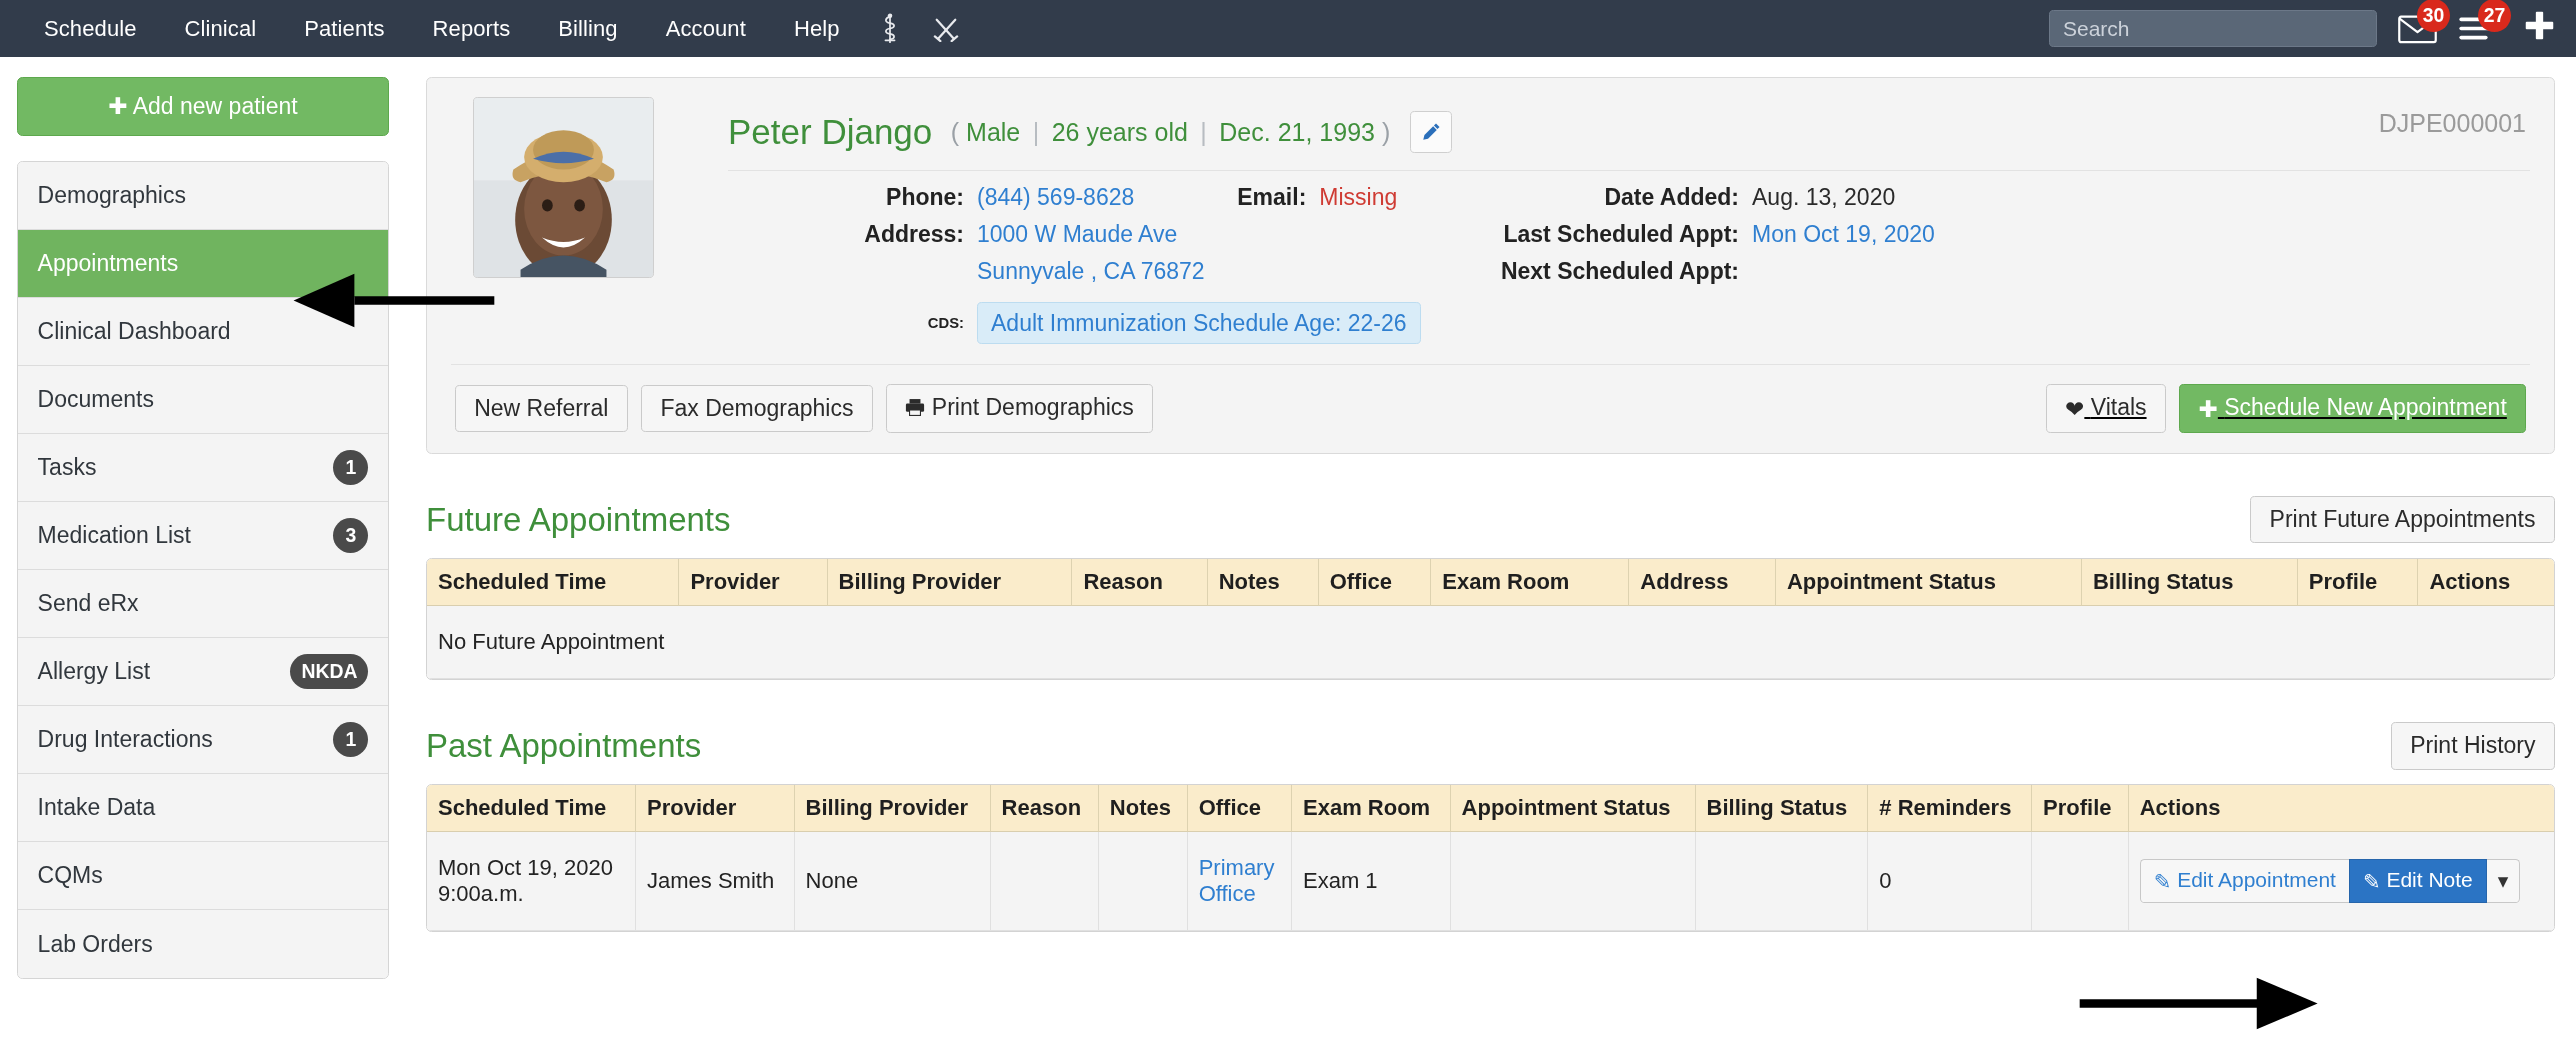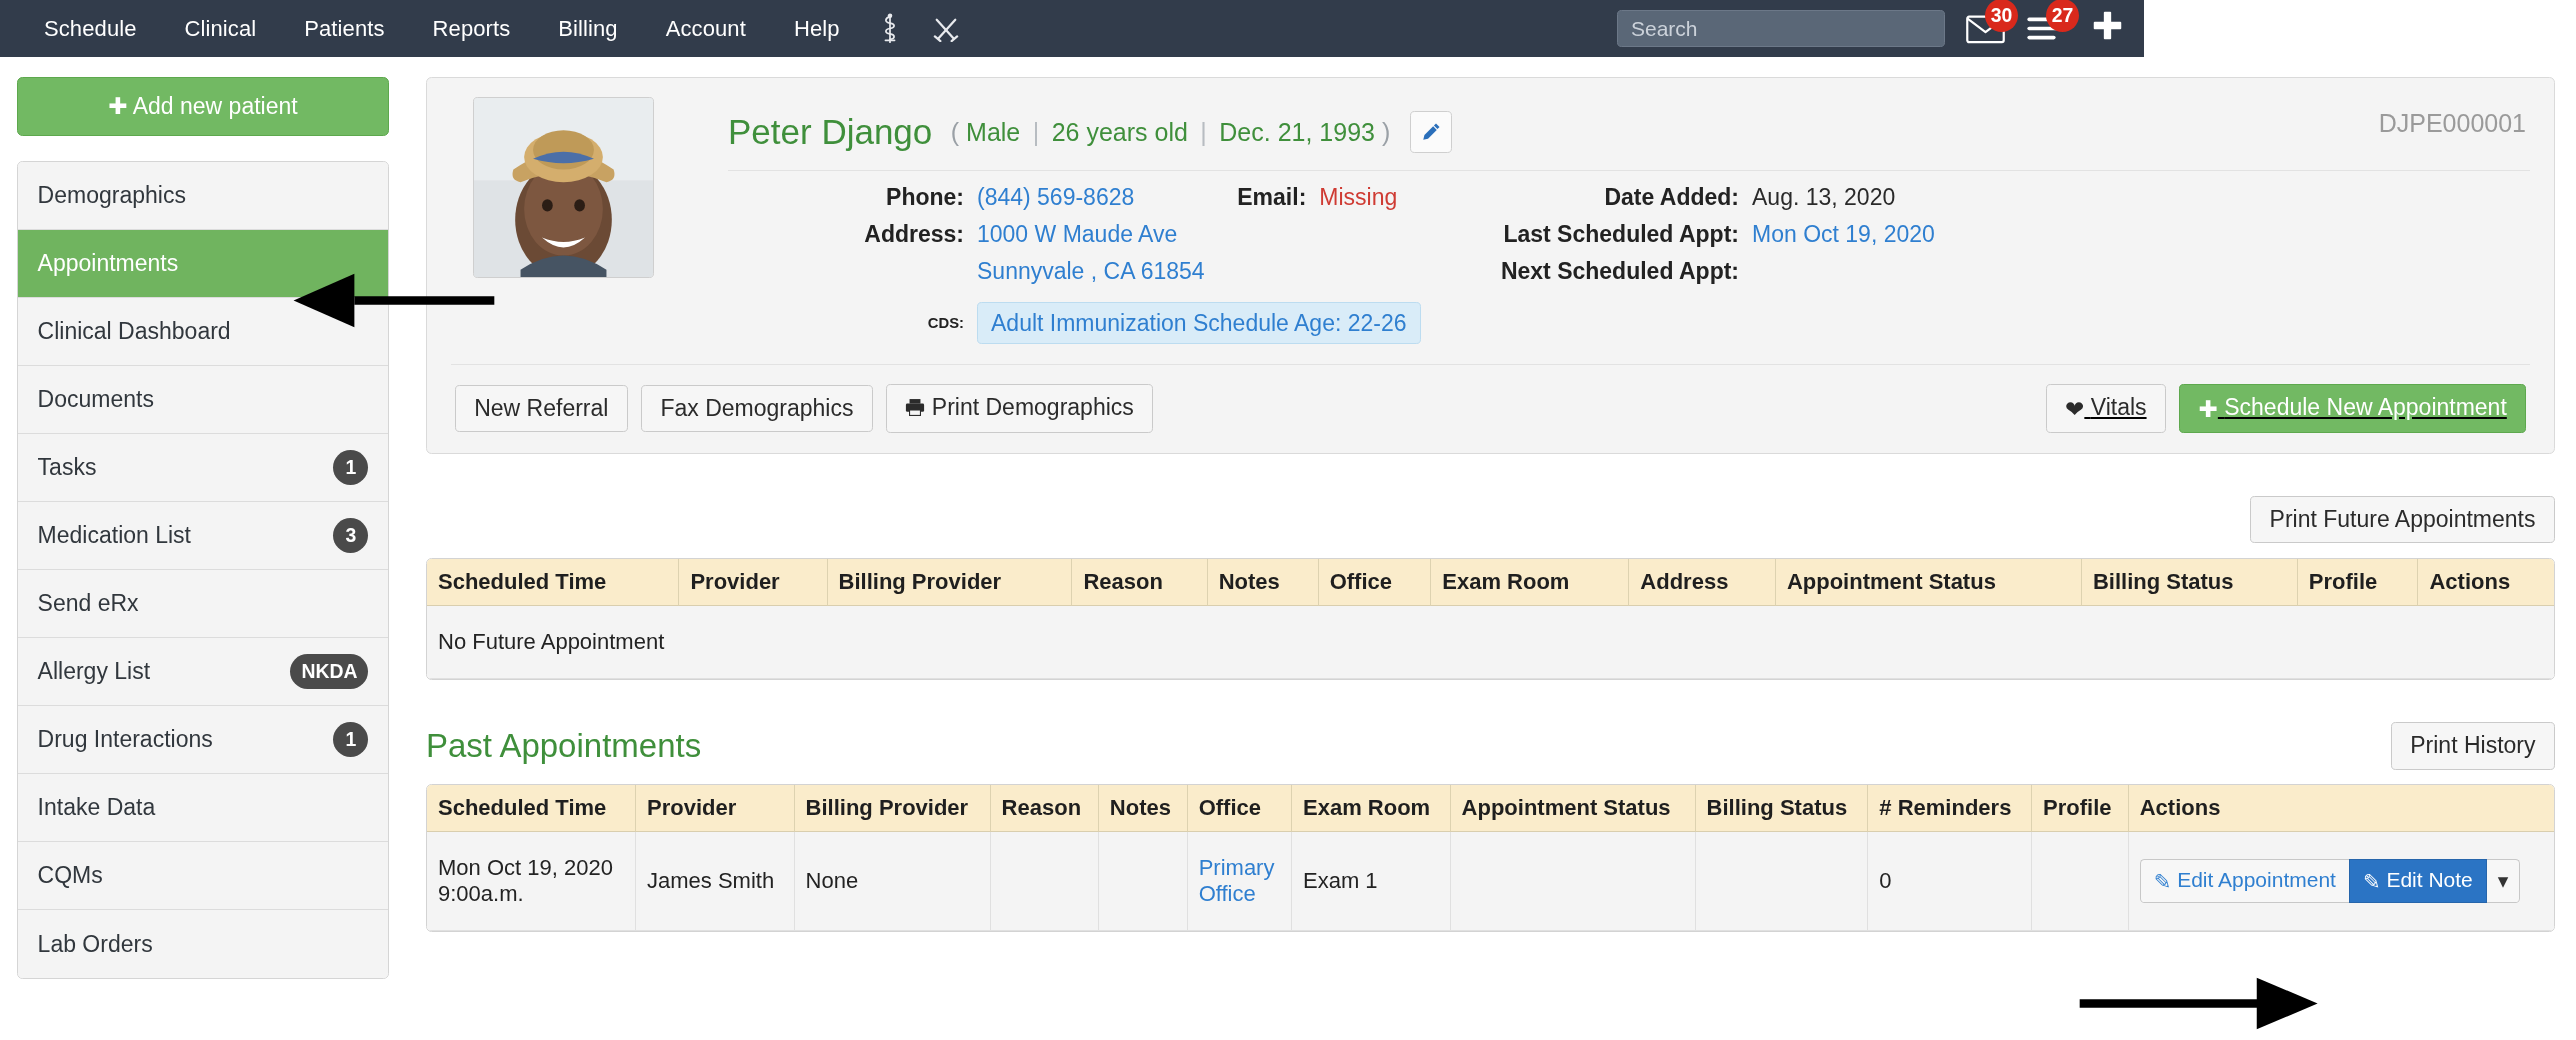--- a/index.html
+++ b/index.html
@@ -7,21 +7,21 @@
     margin: 0; padding: 0;
     width: 2576px; height: 1041px;
     background: #ffffff;
     font-family: "Liberation Sans", sans-serif;
     overflow: hidden;
   }
   .app { position: relative; width: 2576px; height: 1041px; }
 
   
   .navbar {
-    position: absolute; top: 0; left: 0; width: 2144px; height: 57px;
+    position: absolute; top: 0; left: 0; width: 2576px; height: 57px;
     background: #323c4b;
     display: flex; align-items: flex-start;
   }
   .nav-links { display: flex; align-items: center; margin-left: 20px; }
   .nav-link {
     color: #ffffff; font-size: 22px; padding: 0 24px; line-height: 57px;
     cursor: pointer; white-space: nowrap; letter-spacing: 0.1px;
   }
   .nav-icon-btn {
     color: #e8eaee; font-size: 26px; padding: 0 16.6px; line-height: 57px; cursor: pointer;
@@ -335,21 +335,21 @@
                 <span class="info-value lnk">(844) 569-8628</span>
                 <span class="info-label" style="width:185px">Email:</span>
                 <span class="info-value lnk-missing">Missing</span>
               </div>
               <div class="info-row">
                 <span class="info-label">Address:</span>
                 <span class="info-value lnk">1000 W Maude Ave</span>
               </div>
               <div class="info-row">
                 <span class="info-label"></span>
-                <span class="info-value lnk">Sunnyvale , CA 61854</span>
+                <span class="info-value lnk">Sunnyvale , CA 76872</span>
               </div>
             </div>
 
             <div class="info-col-right">
               <div class="info-row">
                 <span class="info-label wide">Date Added:</span>
                 <span class="info-value">Aug. 13, 2020</span>
               </div>
               <div class="info-row">
                 <span class="info-label wide">Last Scheduled Appt:</span>
@@ -391,20 +391,21 @@
           <button class="btn btn-green">
             <span class="icon-glyph">✚</span>
             <span>Schedule New Appointment</span>
           </button>
         </div>
       </div>
     </div>
 
     <div class="section">
       <div class="section-head">
+        <h2 class="section-title">Future Appointments</h2>
         <button class="btn">Print Future Appointments</button>
       </div>
       <table class="appt">
         <thead>
           <tr>
             <th>Scheduled Time</th>
             <th>Provider</th>
             <th>Billing Provider</th>
             <th>Reason</th>
             <th>Notes</th>

